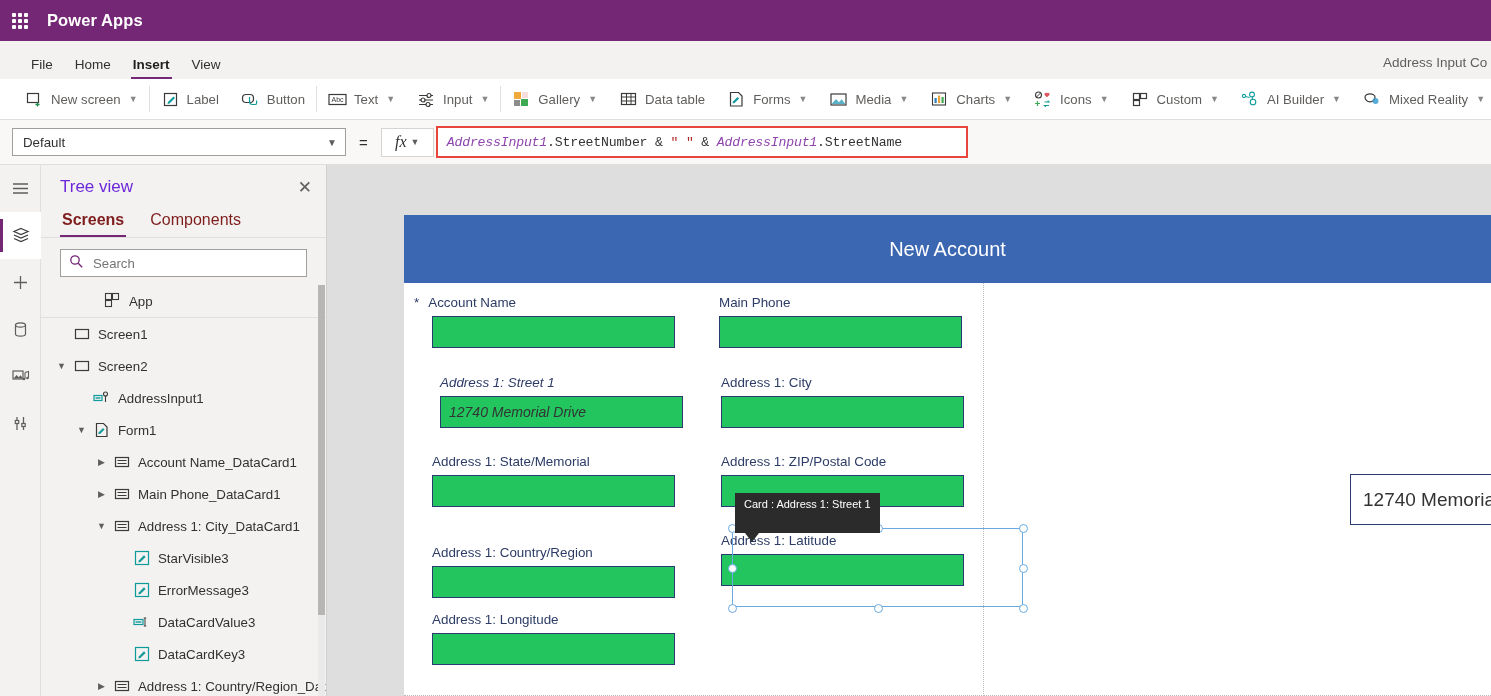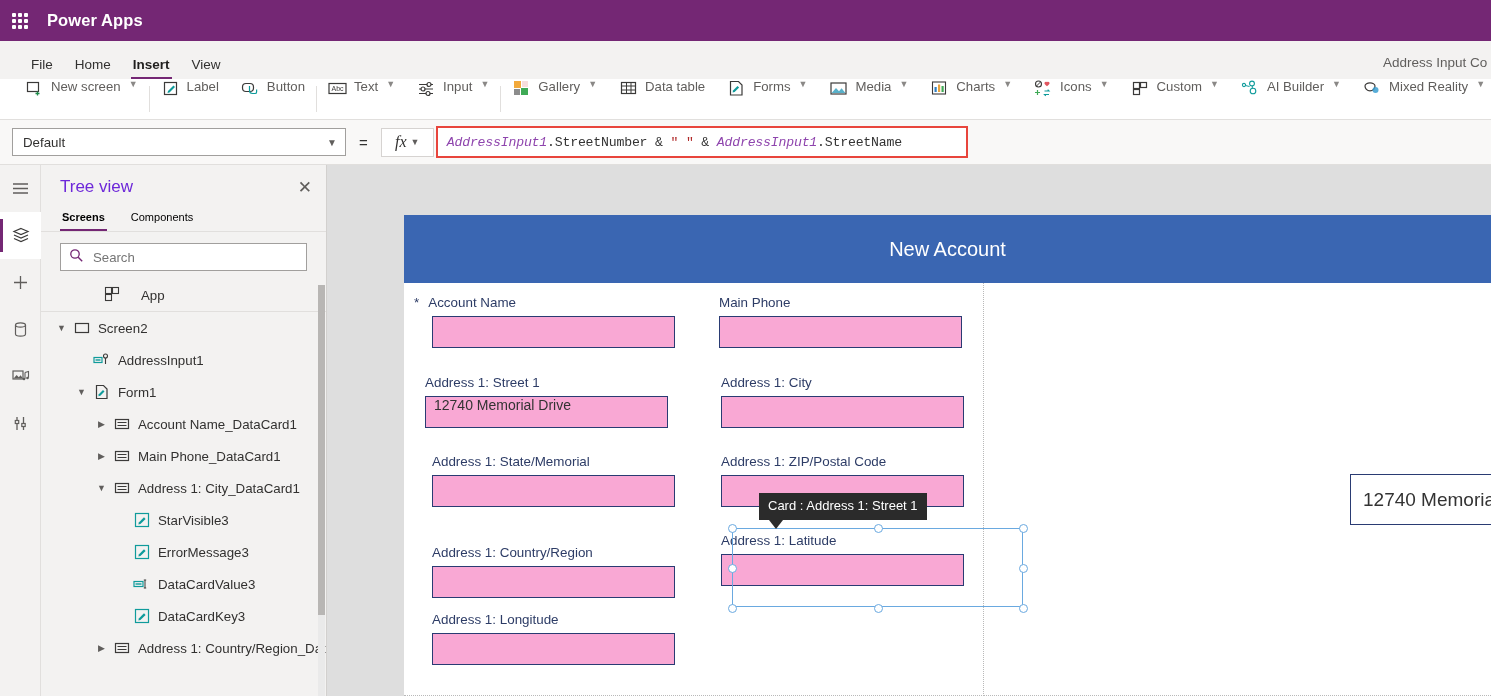--- a/index.html
+++ b/index.html
@@ -43,21 +43,21 @@
     white-space: nowrap; overflow: hidden; width: 108px;
   }
 
   
   #ribbon {
     position: absolute; left: 0; top: 79px; width: 1491px; height: 41px;
     background: #ffffff; border-bottom: 1px solid #e1dfdd;
     display: flex; align-items: center;
   }
   .rb {
-    display: flex; align-items: flex-start; height: 41px; padding: 0 11px;
+    display: flex; align-items: center; height: 41px; padding: 0 11px;
     font-size: 13.2px; color: #605e5c; cursor: pointer; white-space: nowrap; gap: 7px;
   }
   .rb .glyph { width: 19px; height: 19px; display: inline-flex; align-items: center; justify-content: center; flex: 0 0 auto; }
   .rb .chev { font-size: 9px; color: #8a8886; margin-left: 1px; }
   .rb-sep { width: 1px; height: 26px; background: #e1dfdd; flex: 0 0 auto; }
 
   
   #fbar {
     position: absolute; left: 0; top: 120px; width: 1491px; height: 45px;
     background: #f9f8f7; border-bottom: 1px solid #e1dfdd;
@@ -108,37 +108,37 @@
     position: absolute; left: 41px; top: 165px; width: 286px; height: 531px;
     background: #f3f2f1; border-right: 1px solid #d2d0ce; overflow: hidden;
   }
   #tree-head {
     height: 44px; display: flex; align-items: center; padding: 0 14px 0 19px;
   }
   #tree-head .t { flex: 1; font-size: 17px; color: #6d28d9; }
   #tree-head .x { font-size: 17px; color: #605e5c; cursor: pointer; line-height: 1; }
   #tree-tabs { display: flex; padding: 0 19px; border-bottom: 1px solid #e1dfdd; }
   .ttab {
-    font-size: 11px; color: #000000; padding: 2px 2px 8px 2px; margin-right: 22px;
+    font-size: 16px; color: #7f1d1d; padding: 2px 2px 8px 2px; margin-right: 22px;
     cursor: pointer; position: relative;
   }
   .ttab.active { font-weight: bold; }
   .ttab.active:after {
     content: ""; position: absolute; left: 0; right: 0; bottom: 0; height: 2.5px; background: #742774;
   }
   #tree-search {
     margin: 11px 19px 0 19px; height: 28px; background: #ffffff; border: 1px solid #a19f9d;
     display: flex; align-items: center; padding: 0 8px; gap: 7px; cursor: text;
   }
   #tree-search input {
     border: 0; outline: 0; flex: 1; font-size: 13.2px; color: #605e5c;
     font-family: "Liberation Sans", sans-serif; background: transparent;
   }
   #tree-app {
-    display: flex; align-items: center; gap: 21px; height: 32px; margin: 9px 0 0 0;
+    display: flex; align-items: center; gap: 9px; height: 32px; margin: 9px 0 0 0;
     padding-left: 63px; font-size: 13.3px; color: #323130; cursor: pointer;
     border-bottom: 1px solid #e1dfdd;
   }
   #tree-list { position: relative; }
   .tnode {
     display: flex; align-items: center; height: 32px; font-size: 13.3px; color: #323130;
     cursor: pointer; white-space: nowrap; overflow: hidden;
   }
   .tnode .caret {
     width: 13px; flex: 0 0 13px; font-size: 9px; color: #605e5c; text-align: center;
@@ -172,37 +172,37 @@
   #form-panel2 {
     position: absolute; left: 580px; top: 68px; width: 507px; height: 413px; background: #ffffff;
     border-bottom: 1px dotted #b9b9b9;
   }
   .fcell { position: absolute; }
   .fcell .flabel {
     font-size: 13.4px; color: #2d3c66; margin-bottom: 6px; white-space: nowrap;
   }
   .fcell .flabel .star { color: #2d3c66; margin-right: 9px; }
   .fcell .fbox {
-    width: 243px; height: 32px; border: 1.6px solid #2a3b73; background: #f9a8d4;
-    display: flex; align-items: flex-start; padding-left: 8px;
+    width: 243px; height: 32px; border: 1.6px solid #2a3b73; background: #22c55e;
+    display: flex; align-items: center; padding-left: 8px;
     font-size: 14px; color: #333333;
   }
 
   
   #sel {
     position: absolute; left: 405px; top: 363px; width: 291px; height: 79px;
     border: 1.5px solid #6aa9e0; pointer-events: none;
   }
   .handle {
     position: absolute; width: 9px; height: 9px; border-radius: 50%;
     background: #ffffff; border: 1.5px solid #6aa9e0;
   }
   #tooltip {
-    position: absolute; left: 432px; top: 328px; background: #2b2b2b; color: #ffffff;
-    font-size: 13px; padding: 5px 9px 6px 9px; white-space: nowrap; line-height: 1.2;
+    position: absolute; left: 408px; top: 328px; background: #2b2b2b; color: #ffffff;
+    font-size: 11px; padding: 5px 9px 22px 9px; white-space: nowrap; line-height: 1.2;
   }
   #tooltip:after {
     content: ""; position: absolute; left: 10px; top: 100%;
     border-left: 7px solid transparent; border-right: 7px solid transparent;
     border-top: 9px solid #2b2b2b;
   }
 
   
   #addr-ctrl {
     position: absolute; left: 1023px; top: 309px; width: 447px; height: 51px;
@@ -493,20 +493,29 @@
           <rect x="1.5" y="1.5" width="6" height="6" fill="none" stroke="#3b3a39" stroke-width="1.1"></rect>
           <rect x="1.5" y="8.5" width="6" height="6" fill="none" stroke="#3b3a39" stroke-width="1.1"></rect>
           <rect x="8.5" y="1.5" width="6" height="6" fill="none" stroke="#3b3a39" stroke-width="1.1"></rect>
         </svg>
     </span>
     <span>App</span>
   </div>
 
   <div id="tree-list">
       <div class="tnode" style="padding-left: 14px;">
+        <span class="caret"></span>
+        <span class="ticon">
+          <svg width="16" height="16" viewBox="0 0 16 16">
+            <rect x="1.5" y="3.5" width="13" height="9" fill="none" stroke="#3b3a39" stroke-width="1.2"></rect>
+          </svg>
+        </span>
+        <span>Screen1</span>
+      </div>
+      <div class="tnode" style="padding-left: 14px;">
         <span class="caret">▼</span>
         <span class="ticon">
           <svg width="16" height="16" viewBox="0 0 16 16">
             <rect x="1.5" y="3.5" width="13" height="9" fill="none" stroke="#3b3a39" stroke-width="1.2"></rect>
           </svg>
         </span>
         <span>Screen2</span>
       </div>
       <div class="tnode" style="padding-left: 34px;">
         <span class="caret"></span>
@@ -635,21 +644,21 @@
         <div class="fbox">
           <span></span>
         </div>
       </div>
       <div class="fcell" style="left: 392px; top: 130px;">
         <div class="flabel"><span>Main Phone</span></div>
         <div class="fbox">
           <span></span>
         </div>
       </div>
-      <div class="fcell" style="left: 98px; top: 210px;">
+      <div class="fcell" style="left: 113px; top: 210px; font-style: italic;">
         <div class="flabel"><span>Address 1: Street 1</span></div>
         <div class="fbox">
           <span>12740 Memorial Drive</span>
         </div>
       </div>
       <div class="fcell" style="left: 394px; top: 210px;">
         <div class="flabel"><span>Address 1: City</span></div>
         <div class="fbox">
           <span></span>
         </div>

